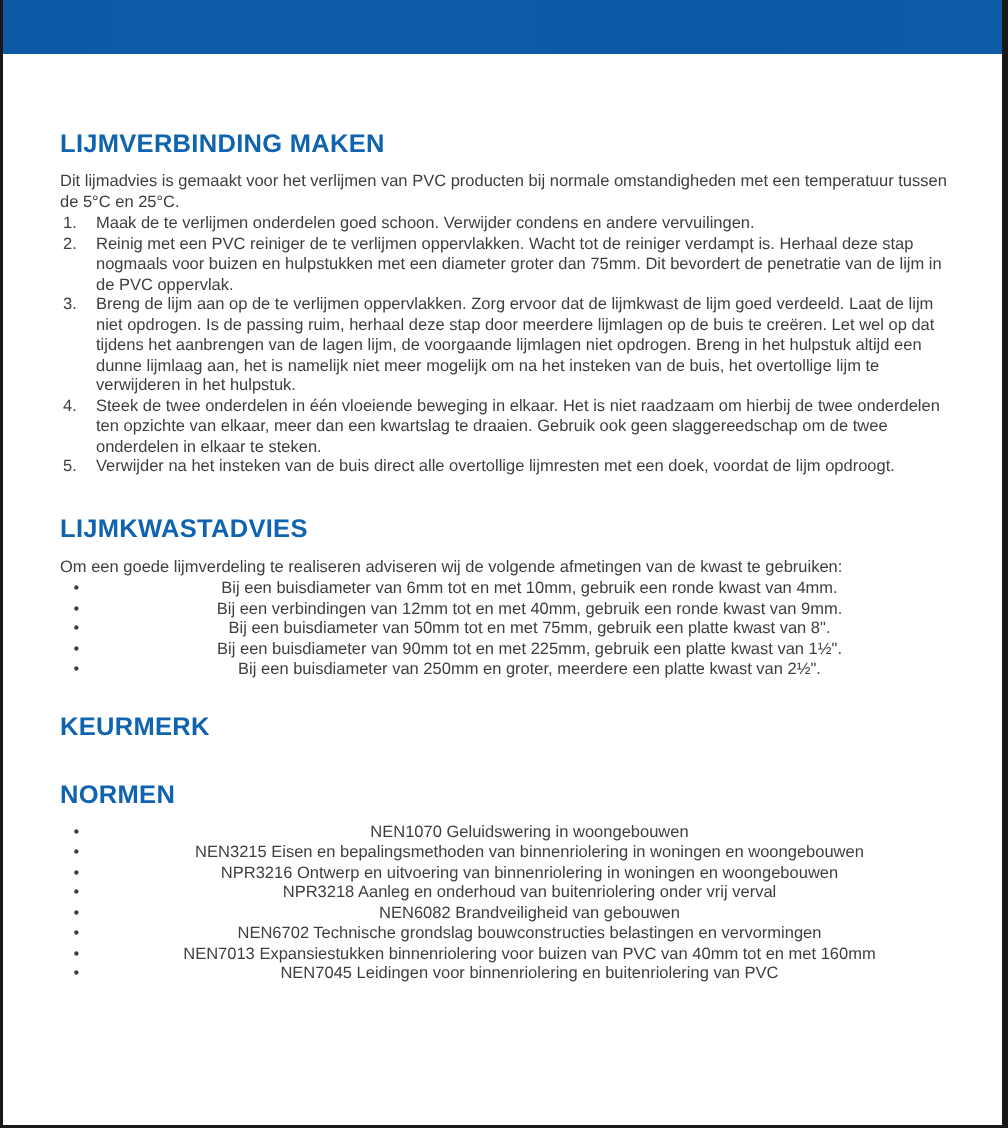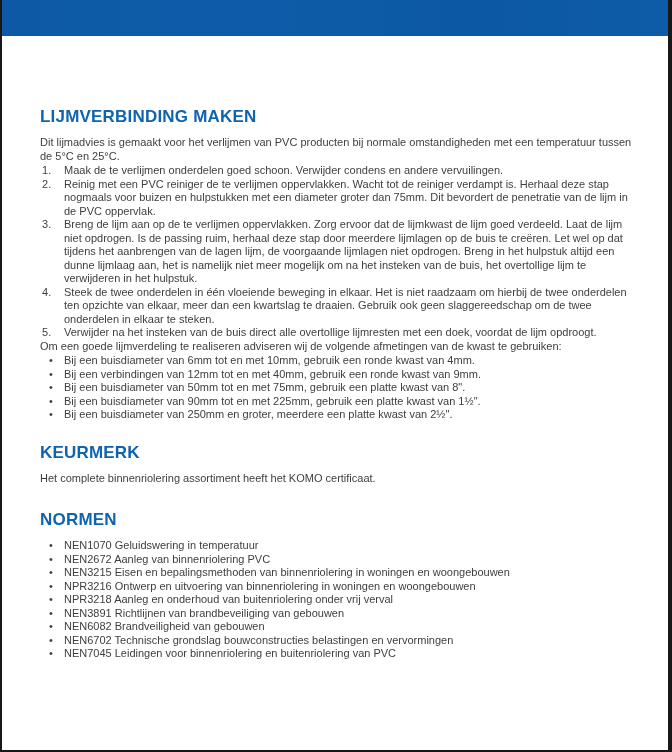--- a/index.html
+++ b/index.html
@@ -21,31 +21,31 @@
   .edge-bottom{left:0;right:0;bottom:0;height:2px;}
   .content{
     position:absolute;top:36px;left:40px;width:602px;
     color:#3e3e3e;
     font-size:11px;line-height:13.5px;
   }
   .h{
     font-size:17px;line-height:20px;font-weight:bold;
     color:#0f63af;margin:0 0 9px 0;letter-spacing:0.2px;
   }
-  .sec1 .h{margin-top:71px;}
+  .sec1 .h{margin-top:50px;}
   .sec2 .h{margin-top:24px;}
   .sec3 .h{margin-top:21px;}
   .sec4 .h{margin-top:25px;}
   .p{margin:0 0 1px 0;}
   .olist{counter-reset:n;margin:0;}
   .olist .li{position:relative;padding-left:24px;counter-increment:n;}
   .olist .li::before{
     content:counter(n) ".";position:absolute;left:2px;top:0;
   }
-  .ulist{margin:0;}
+  .ulist{margin:0;text-align:center;}
   .ulist .li{position:relative;padding-left:24px;}
   .ulist .li::before{
     content:"•";position:absolute;left:9px;top:0;font-size:11px;
   }
 </style>
 </head>
 <body>
 
 <div class="page">
 
@@ -59,46 +59,45 @@
       <div class="olist">
         <div class="li">Maak de te verlijmen onderdelen goed schoon. Verwijder condens en andere vervuilingen.</div>
         <div class="li">Reinig met een PVC reiniger de te verlijmen oppervlakken. Wacht tot de reiniger verdampt is. Herhaal deze stap nogmaals voor buizen en hulpstukken met een diameter groter dan 75mm. Dit bevordert de penetratie van de lijm in de PVC oppervlak.</div>
         <div class="li">Breng de lijm aan op de te verlijmen oppervlakken. Zorg ervoor dat de lijmkwast de lijm goed verdeeld. Laat de lijm niet opdrogen. Is de passing ruim, herhaal deze stap door meerdere lijmlagen op de buis te creëren. Let wel op dat tijdens het aanbrengen van de lagen lijm, de voorgaande lijmlagen niet opdrogen. Breng in het hulpstuk altijd een dunne lijmlaag aan, het is namelijk niet meer mogelijk om na het insteken van de buis, het overtollige lijm te verwijderen in het hulpstuk.</div>
         <div class="li">Steek de twee onderdelen in één vloeiende beweging in elkaar. Het is niet raadzaam om hierbij de twee onderdelen ten opzichte van elkaar, meer dan een kwartslag te draaien. Gebruik ook geen slaggereedschap om de twee onderdelen in elkaar te steken.</div>
         <div class="li">Verwijder na het insteken van de buis direct alle overtollige lijmresten met een doek, voordat de lijm opdroogt.</div>
       </div>
     </section>
 
     <section class="sec2">
+      <h1 class="h">LIJMKWASTADVIES</h1>
       <p class="p">Om een goede lijmverdeling te realiseren adviseren wij de volgende afmetingen van de kwast te gebruiken:</p>
       <div class="ulist">
         <div class="li">Bij een buisdiameter van 6mm tot en met 10mm, gebruik een ronde kwast van 4mm.</div>
         <div class="li">Bij een verbindingen van 12mm tot en met 40mm, gebruik een ronde kwast van 9mm.</div>
         <div class="li">Bij een buisdiameter van 50mm tot en met 75mm, gebruik een platte kwast van 8".</div>
         <div class="li">Bij een buisdiameter van 90mm tot en met 225mm, gebruik een platte kwast van 1½".</div>
         <div class="li">Bij een buisdiameter van 250mm en groter, meerdere een platte kwast van 2½".</div>
       </div>
     </section>
 
     <section class="sec3">
       <h1 class="h">KEURMERK</h1>
-      <p class="p">Het complete binnenriolering assortiment heeft het KOMO certificaat.</p>
     </section>
 
     <section class="sec4">
       <h1 class="h">NORMEN</h1>
       <div class="ulist">
-        <div class="li">NEN1070 Geluidswering in temperatuur</div>
-        <div class="li">NEN2672 Aanleg van binnenriolering PVC</div>
+        <div class="li">NEN1070 Geluidswering in woongebouwen</div>
         <div class="li">NEN3215 Eisen en bepalingsmethoden van binnenriolering in woningen en woongebouwen</div>
         <div class="li">NPR3216 Ontwerp en uitvoering van binnenriolering in woningen en woongebouwen</div>
         <div class="li">NPR3218 Aanleg en onderhoud van buitenriolering onder vrij verval</div>
-        <div class="li">NEN3891 Richtlijnen van brandbeveiliging van gebouwen</div>
         <div class="li">NEN6082 Brandveiligheid van gebouwen</div>
         <div class="li">NEN6702 Technische grondslag bouwconstructies belastingen en vervormingen</div>
+        <div class="li">NEN7013 Expansiestukken binnenriolering voor buizen van PVC van 40mm tot en met 160mm</div>
         <div class="li">NEN7045 Leidingen voor binnenriolering en buitenriolering van PVC</div>
 
       </div>
     </section>
 
   </div>
 
   <div class="edge edge-left"></div>
   <div class="edge edge-right"></div>
   <div class="edge edge-bottom"></div>

